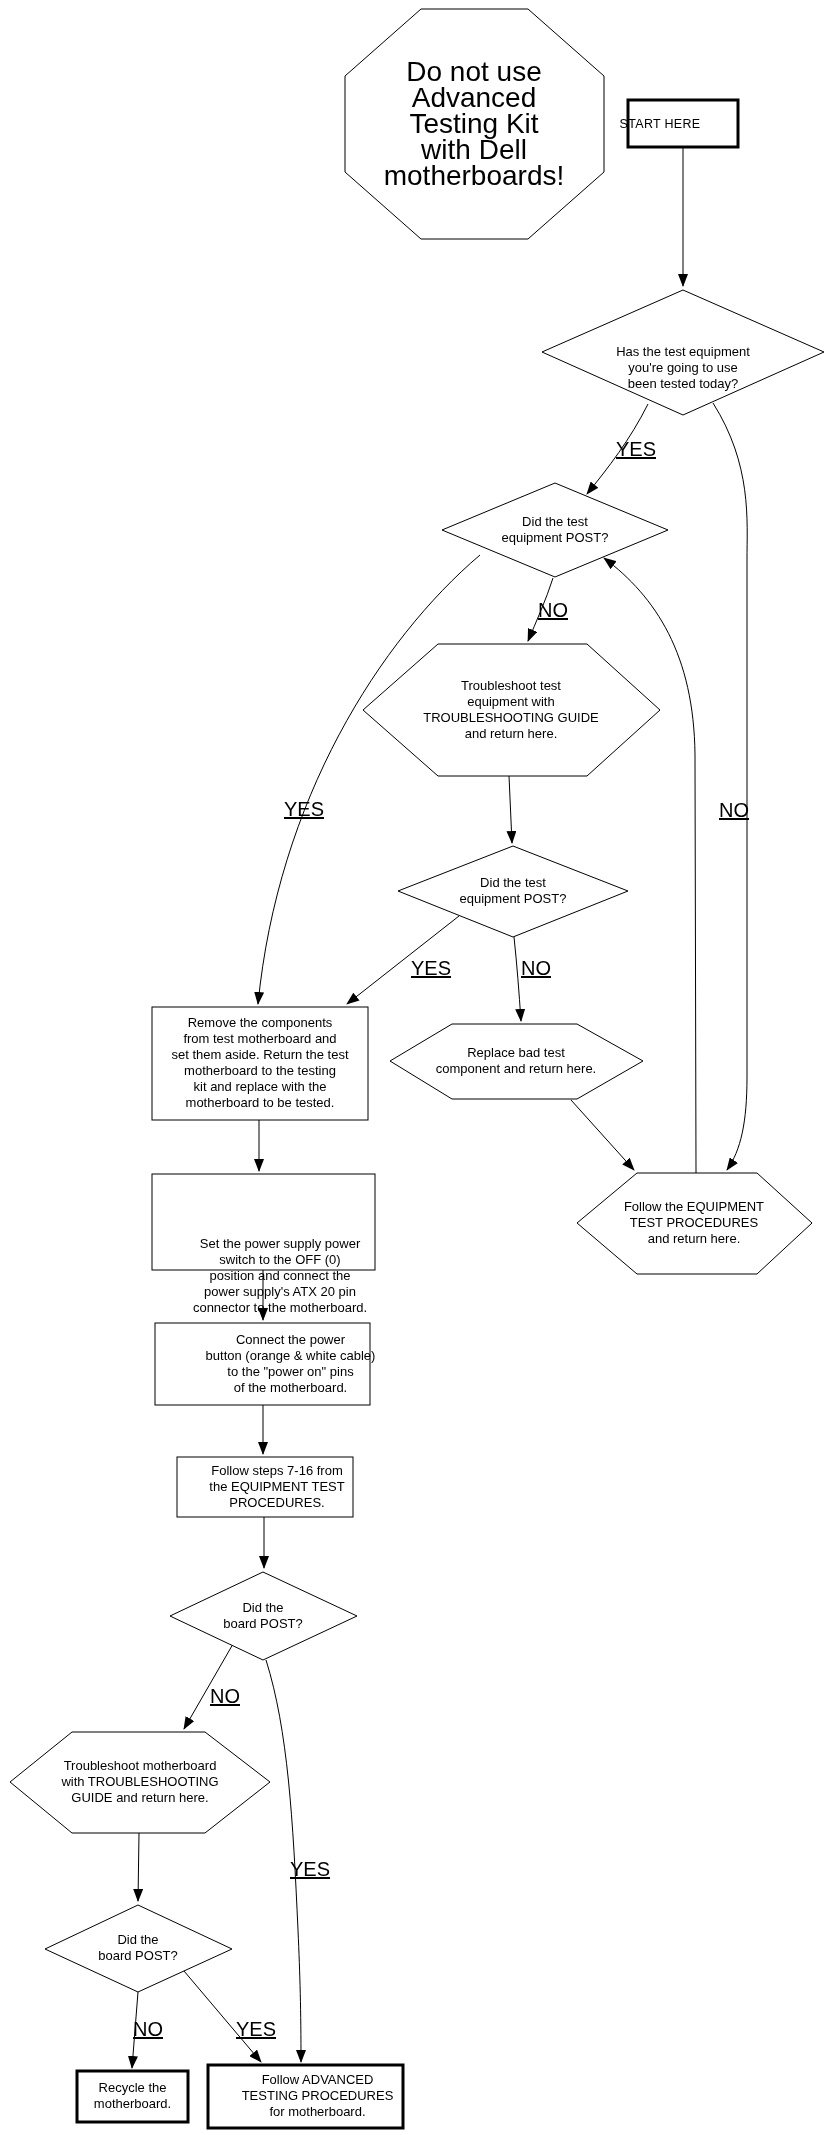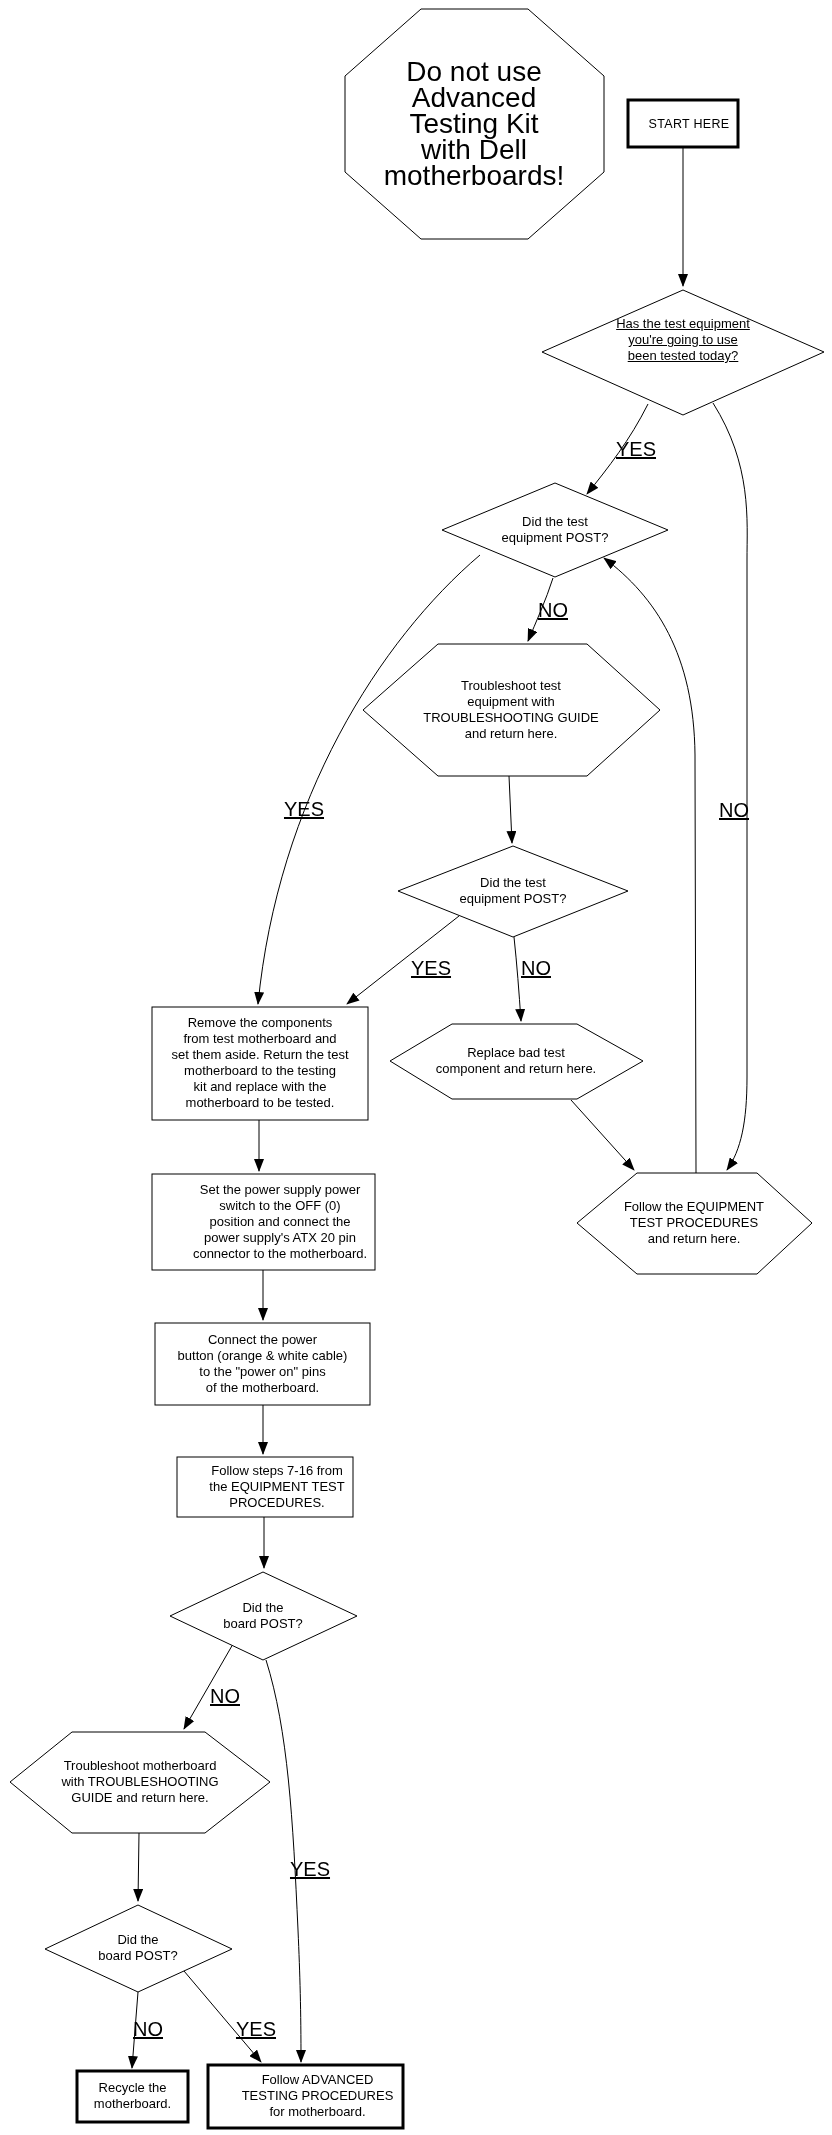--- a/index.html
+++ b/index.html
@@ -72,22 +72,22 @@
     <polygon class="shape" points="138,1905 232,1949 138,1992 45,1949"></polygon>
     <rect class="shape-thick" x="77" y="2071" width="111" height="51"></rect>
     <rect class="shape-thick" x="208" y="2065" width="195" height="63"></rect>
   </svg>
 
   <div class="node-label warning-label" style="left:359px;top:124px;width:230px;">Do not use
 Advanced
 Testing Kit
 with Dell
 motherboards!</div>
-  <div class="node-label start-label" style="left:628px;top:124px;width:122px;">START HERE</div>
-  <div class="node-label" style="left:593px;top:340px;width:180px;text-decoration:underline;">Has the test equipment
+  <div class="node-label start-label" style="left:599px;top:124px;width:122px;">START HERE</div>
+  <div class="node-label" style="left:593px;top:368px;width:180px;">Has the test equipment
 you're going to use
 been tested today?</div>
   <div class="node-label" style="left:475px;top:530px;width:160px;">Did the test
 equipment POST?</div>
   <div class="node-label" style="left:391px;top:710px;width:240px;">Troubleshoot test
 equipment with
 TROUBLESHOOTING GUIDE
 and return here.</div>
   <div class="node-label" style="left:433px;top:891px;width:160px;">Did the test
 equipment POST?</div>
@@ -95,26 +95,26 @@
 from test motherboard and
 set them aside. Return the test
 motherboard to the testing
 kit and replace with the
 motherboard to be tested.</div>
   <div class="node-label" style="left:396px;top:1061px;width:240px;">Replace bad test
 component and return here.</div>
   <div class="node-label" style="left:594px;top:1223px;width:200px;">Follow the EQUIPMENT
 TEST PROCEDURES
 and return here.</div>
-  <div class="node-label" style="left:154px;top:1222px;width:236px;padding-left:8px;">Set the power supply power
+  <div class="node-label" style="left:154px;top:1276px;width:236px;padding-left:8px;">Set the power supply power
 switch to the OFF (0)
 position and connect the
 power supply's ATX 20 pin
 connector to the motherboard.</div>
-  <div class="node-label" style="left:157px;top:1364px;width:211px;">Connect the power
+  <div class="node-label" style="left:157px;top:1364px;width:211px;padding-left:28px;">Connect the power
 button (orange &amp; white cable)
 to the "power on" pins
 of the motherboard.</div>
   <div class="node-label" style="left:191px;top:1487px;width:172px;">Follow steps 7-16 from
 the EQUIPMENT TEST
 PROCEDURES.</div>
   <div class="node-label" style="left:188px;top:1616px;width:150px;">Did the
 board POST?</div>
   <div class="node-label" style="left:20px;top:1782px;width:240px;">Troubleshoot motherboard
 with TROUBLESHOOTING

